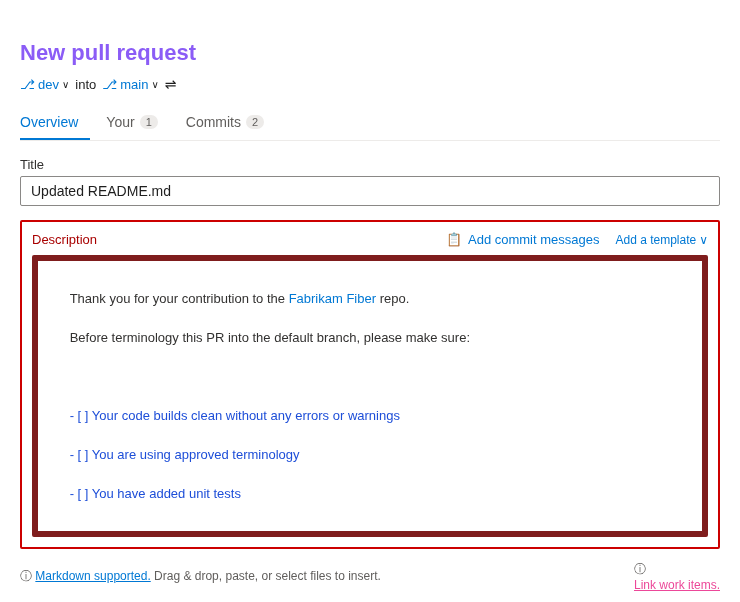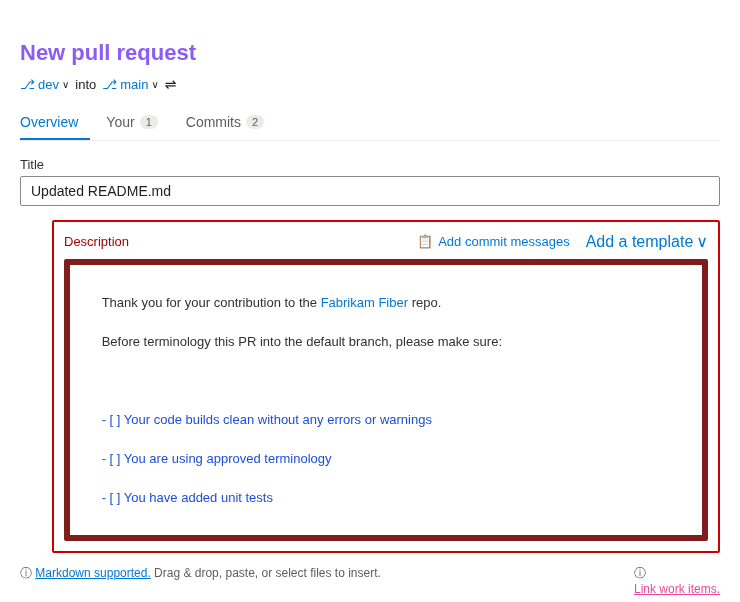--- a/index.html
+++ b/index.html
@@ -107,21 +107,20 @@
       font-size: 14px;
       color: #1e1e1e;
       outline: none;
     }
 
     .description-section {
       border: 2px solid #c00;
       border-radius: 2px;
       padding: 10px;
       margin-bottom: 8px;
-      margin-left: 32px;
     }
 
     .description-header {
       display: flex;
       align-items: center;
       margin-bottom: 8px;
     }
 
     .description-label {
       font-size: 13px;
@@ -138,21 +137,21 @@
       font-size: 13px;
       cursor: pointer;
       margin-right: 16px;
     }
 
     .add-template-btn {
       display: flex;
       align-items: center;
       gap: 3px;
       color: #0078d4;
-      font-size: 16px;
+      font-size: 12px;
       cursor: pointer;
     }
 
     .textarea-content {
       width: 100%;
       min-height: 110px;
       border: 6px solid #7f1d1d;
       border-radius: 2px;
       padding: 8px 10px;
       font-size: 13px;
@@ -166,21 +165,21 @@
       color: #0078d4;
       text-decoration: none;
     }
 
     .checklist-item {
       color: #1d4ed8;
     }
 
     .toolbar-row {
       display: flex;
-      align-items: flex-start;
+      align-items: center;
       justify-content: space-between;
       margin-bottom: 8px;
       font-size: 12px;
       color: #605e5c;
       padding: 4px 0;
     }
 
     .markdown-hint {
       color: #0078d4;
       text-decoration: underline;

